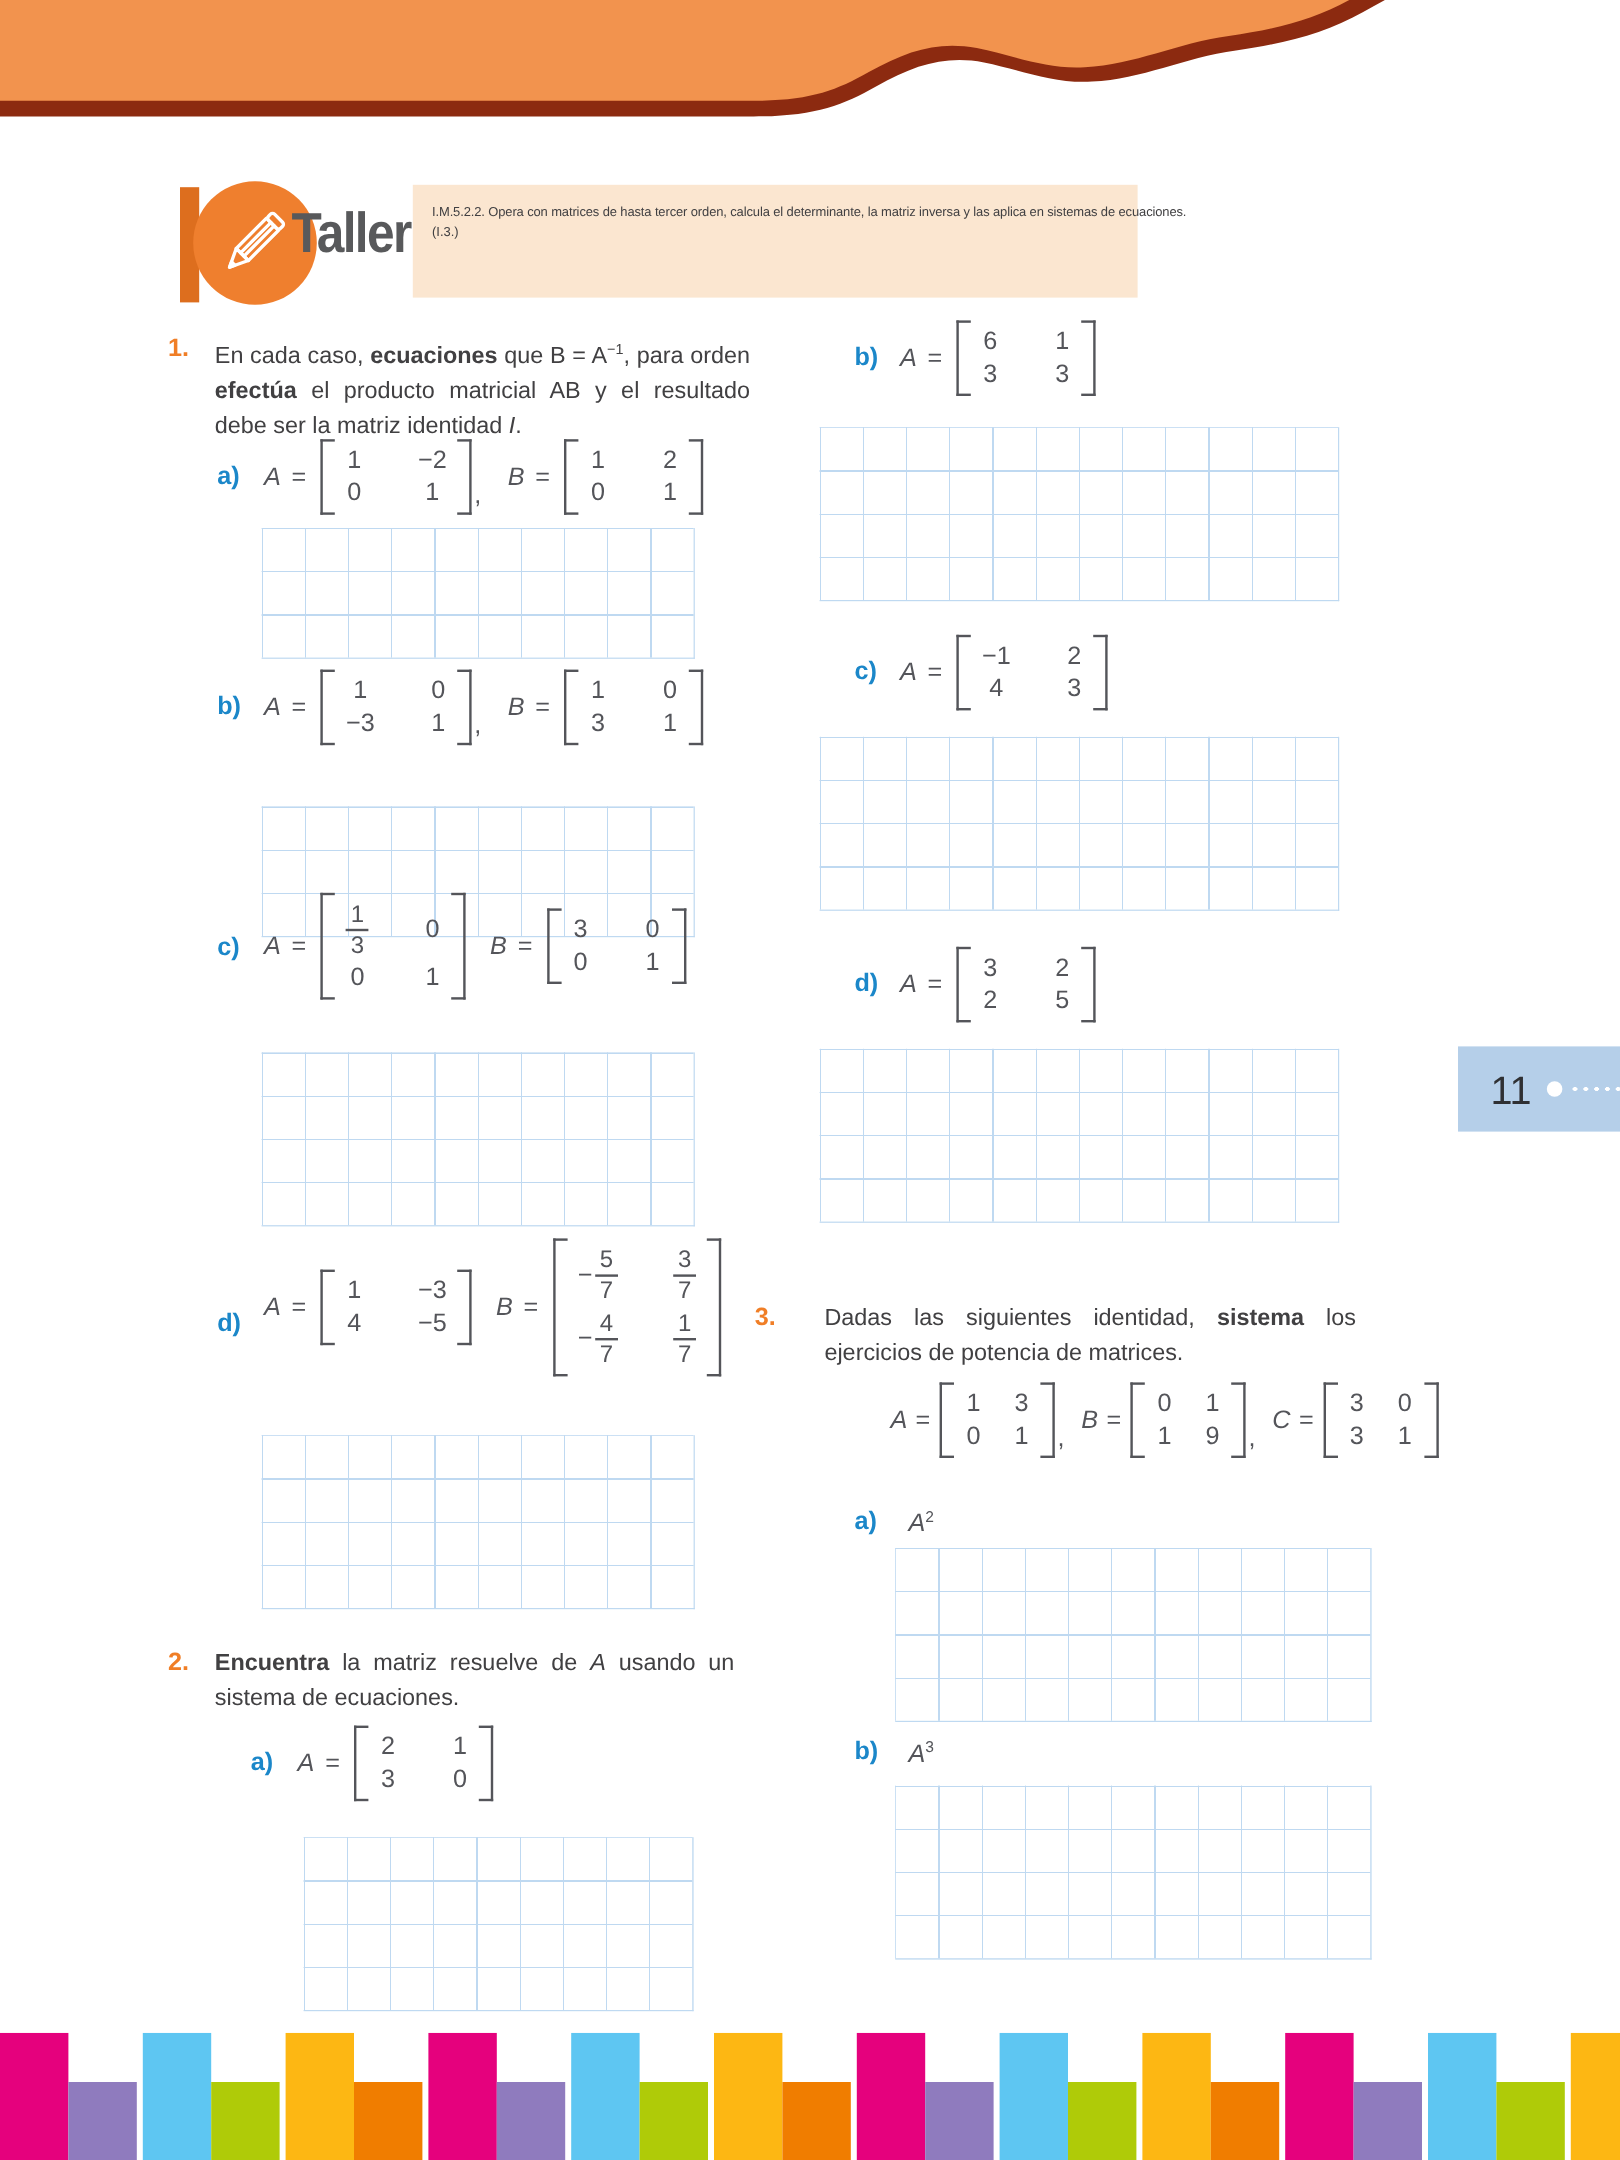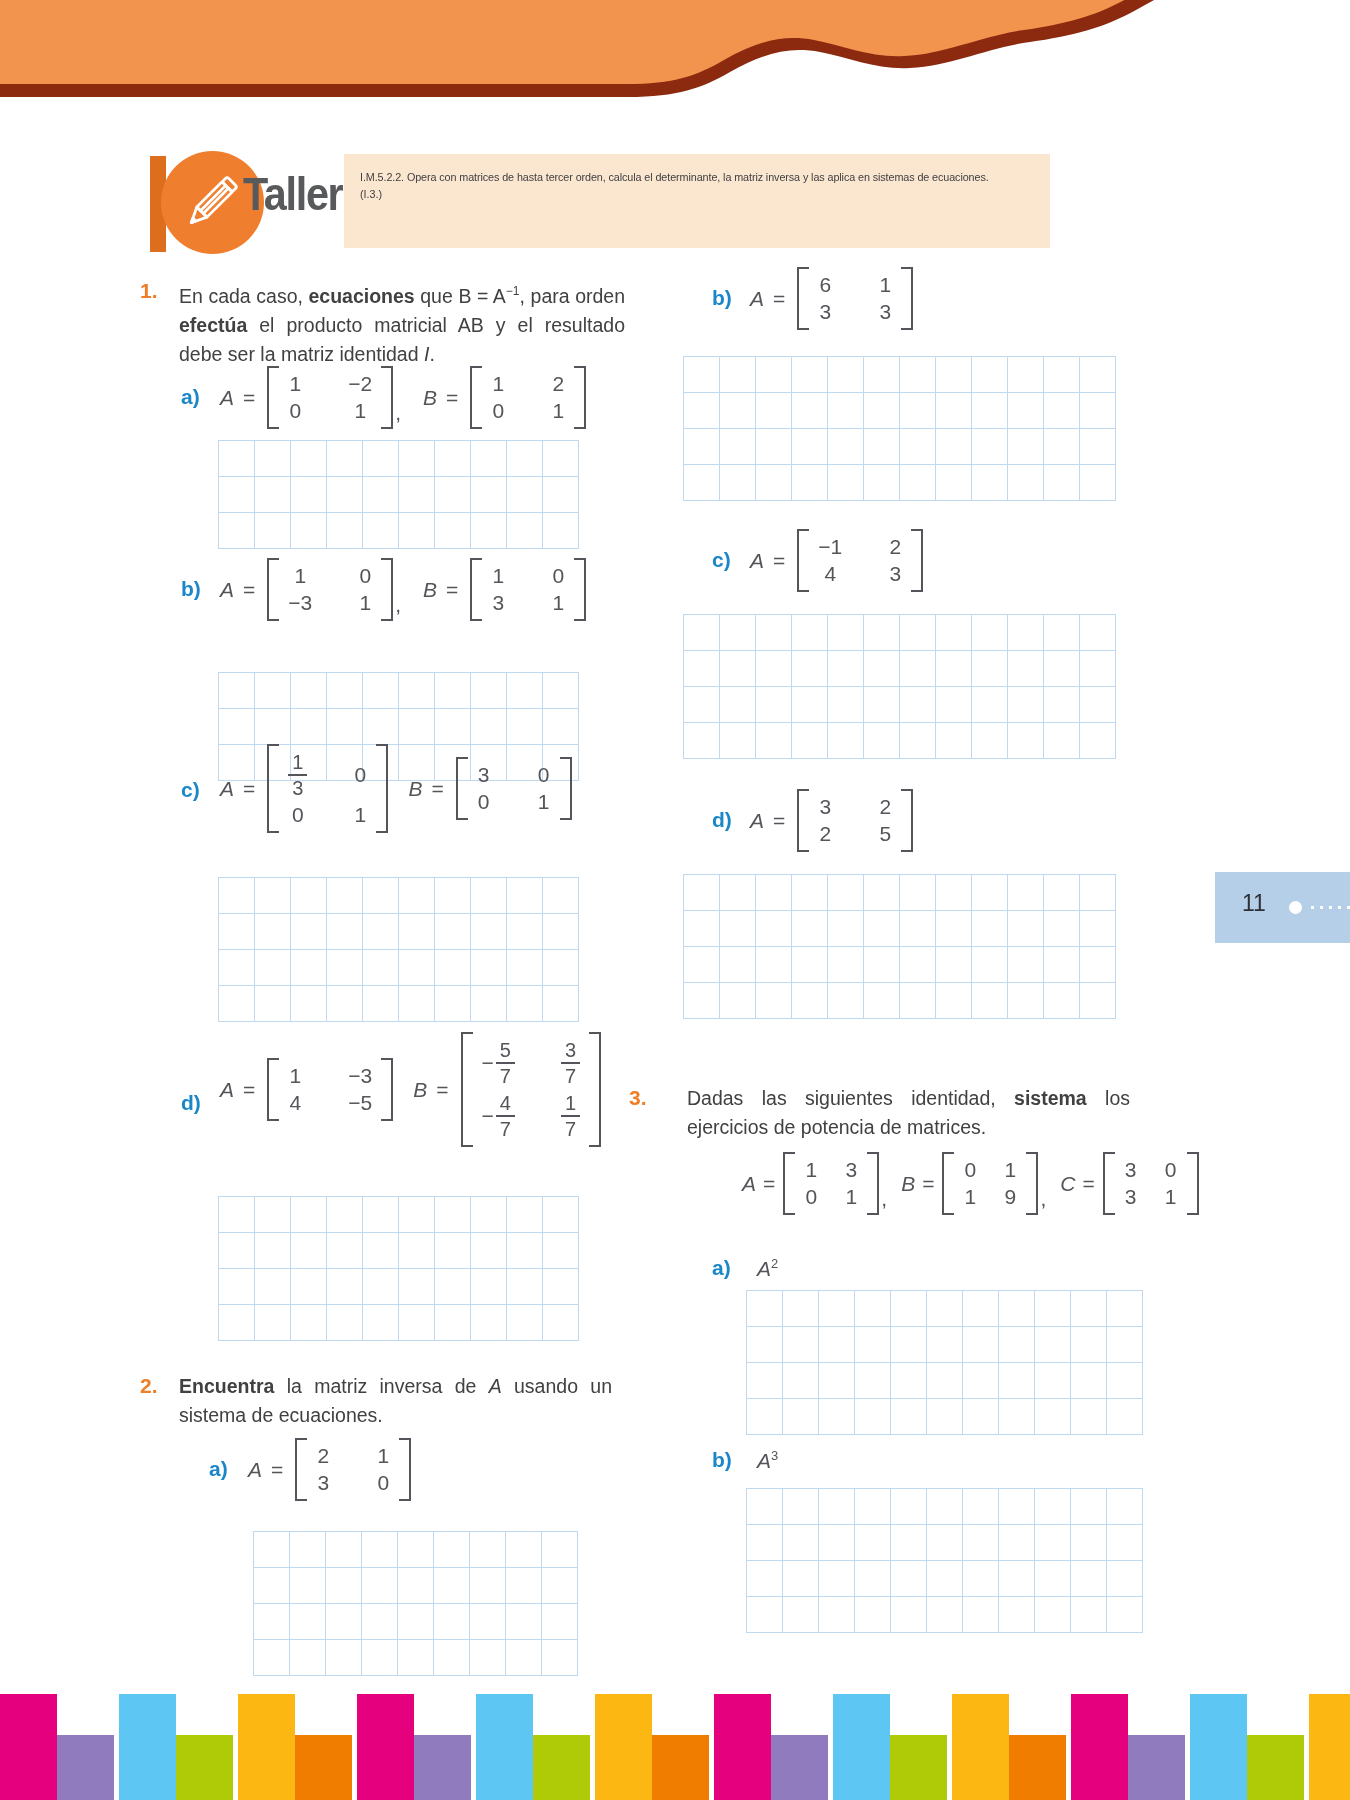--- a/index.html
+++ b/index.html
@@ -11,21 +11,21 @@
   
   .wave{position:absolute;left:0;top:0;}
   .wave-outline{fill:var(--wave-outline);}
   .wave-fill{fill:var(--wave-orange);}
   
   .badge-ribbon{position:absolute;left:150px;top:156px;width:16px;height:96px;background:var(--badge-ribbon);}
   .badge-circle{position:absolute;left:161px;top:151px;width:103px;height:103px;border-radius:50%;background:var(--badge-orange);}
   .badge-circle svg{position:absolute;left:13px;top:13px;}
   .taller{position:absolute;left:243px;top:166px;font-size:47px;font-weight:700;color:var(--taller-gray);
     letter-spacing:-1.5px;transform:scaleX(.88);transform-origin:left center;}
-  .peach{position:absolute;left:344px;top:154px;width:706px;height:94px;background:var(--peach-bg);}
+  .peach{position:absolute;left:344px;top:154px;width:604px;height:94px;background:var(--peach-bg);}
   .peach .t{position:absolute;left:16px;top:17px;width:678px;font-size:10.8px;letter-spacing:-0.1px;
     color:var(--body-text);white-space:nowrap;overflow:hidden;}
   .peach .r{position:absolute;left:16px;top:34px;font-size:10.8px;color:var(--body-text);}
   
   .exnum{position:absolute;font-size:21px;font-weight:700;color:var(--accent-orange);}
   .extext{position:absolute;font-size:19.5px;line-height:29px;color:var(--body-text);text-align:justify;}
   .extext b{font-weight:700;}
   .ivar{font-style:italic;}
   sup.sm{font-size:12px;}
   .ilabel{position:absolute;font-size:21px;font-weight:700;color:var(--label-blue);}
@@ -56,21 +56,21 @@
     background-image:
       repeating-linear-gradient(to right,var(--grid-line) 0,var(--grid-line) 1px,transparent 1px,transparent 36px),
       repeating-linear-gradient(to bottom,var(--grid-line) 0,var(--grid-line) 1px,transparent 1px,transparent 36px);
     border-right:1px solid var(--grid-line);border-bottom:1px solid var(--grid-line);}
   
   .powitem{position:absolute;font-size:21px;color:var(--matrix-gray);}
   .powitem .base{font-style:italic;}
   .powitem sup{font-size:13px;}
   
   .tab{position:absolute;left:1215px;top:872px;width:135px;height:71px;background:var(--tab-bg);}
-  .tab .num{position:absolute;left:27px;top:18px;font-size:23px;color:#2f3033;}
+  .tab .num{position:absolute;left:27px;top:18px;font-size:33px;color:#2f3033;}
   .tab .dot{position:absolute;left:74px;top:29px;width:13px;height:13px;border-radius:50%;background:#fff;}
   .tab .dots{position:absolute;left:93px;top:33px;width:42px;height:5px;
     background-image:radial-gradient(circle 2px,#fff 0 2px,transparent 2px);
     background-size:9px 5px;background-repeat:repeat-x;}
   
   .bars{position:absolute;left:0;top:1694px;width:1350px;height:106px;overflow:hidden;}
   .bar{position:absolute;width:57px;}
 </style>
 </head>
 <body>
@@ -241,21 +241,21 @@
             <span class="den">7</span>
           </span>
         </span>
       </span>
       <span class="br br-r"></span>
     </span>
   </div>
 <div class="grid" style="left:218px;top:1196px;width:360px;height:144px;"></div>
 
 <span class="exnum" style="left:140px;top:1374px;">2.</span>
-<div class="extext" style="left:179px;top:1372px;width:433px;"><b>Encuentra</b><span> la matriz inversa de </span><span class="ivar">A</span><span> usando un sistema de ecuaciones.</span></div>
+<div class="extext" style="left:179px;top:1372px;width:433px;"><b>Encuentra</b><span> la matriz resuelve de </span><span class="ivar">A</span><span> usando un sistema de ecuaciones.</span></div>
 
 <span class="ilabel" style="left:209px;top:1457px;">a)</span>
 <div class="mrow" style="left:248px;top:1438px;">
     <span class="mvar">A</span>
     <span class="meq">=</span>
     <span class="matrix">
       <span class="br br-l"></span>
       <span class="mcells">
         <span class="mcell">2</span>
         <span class="mcell">1</span>

